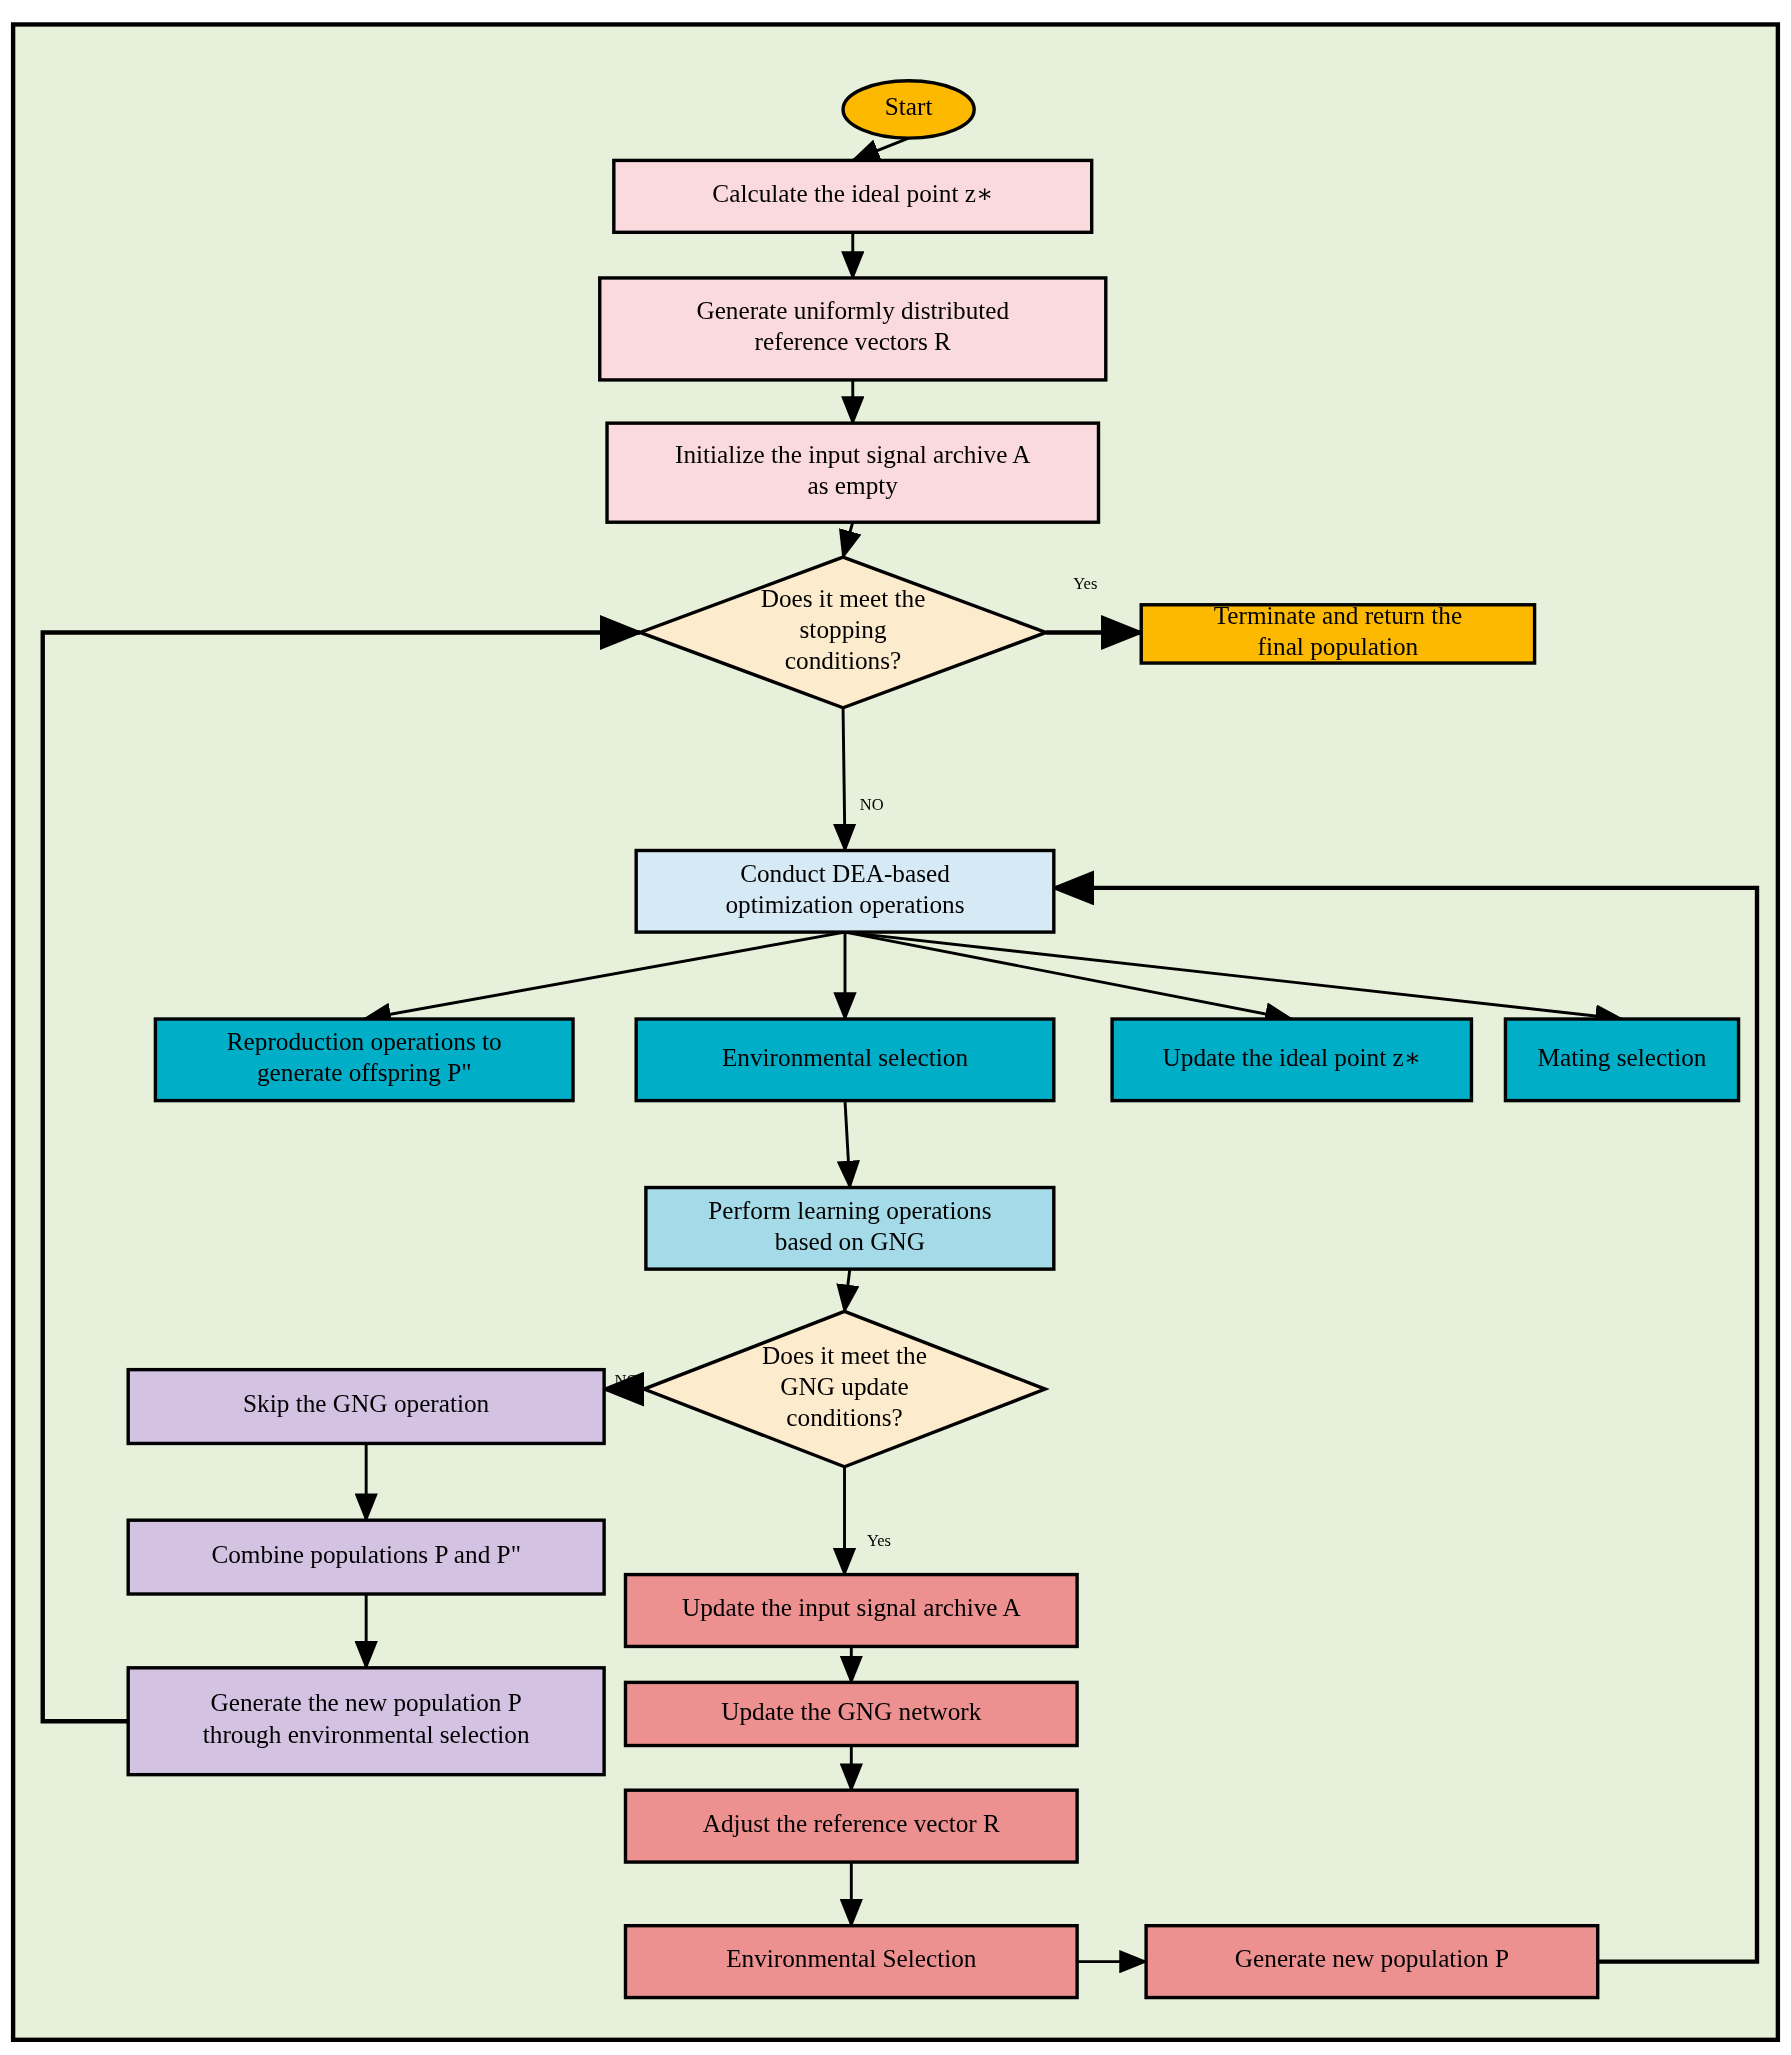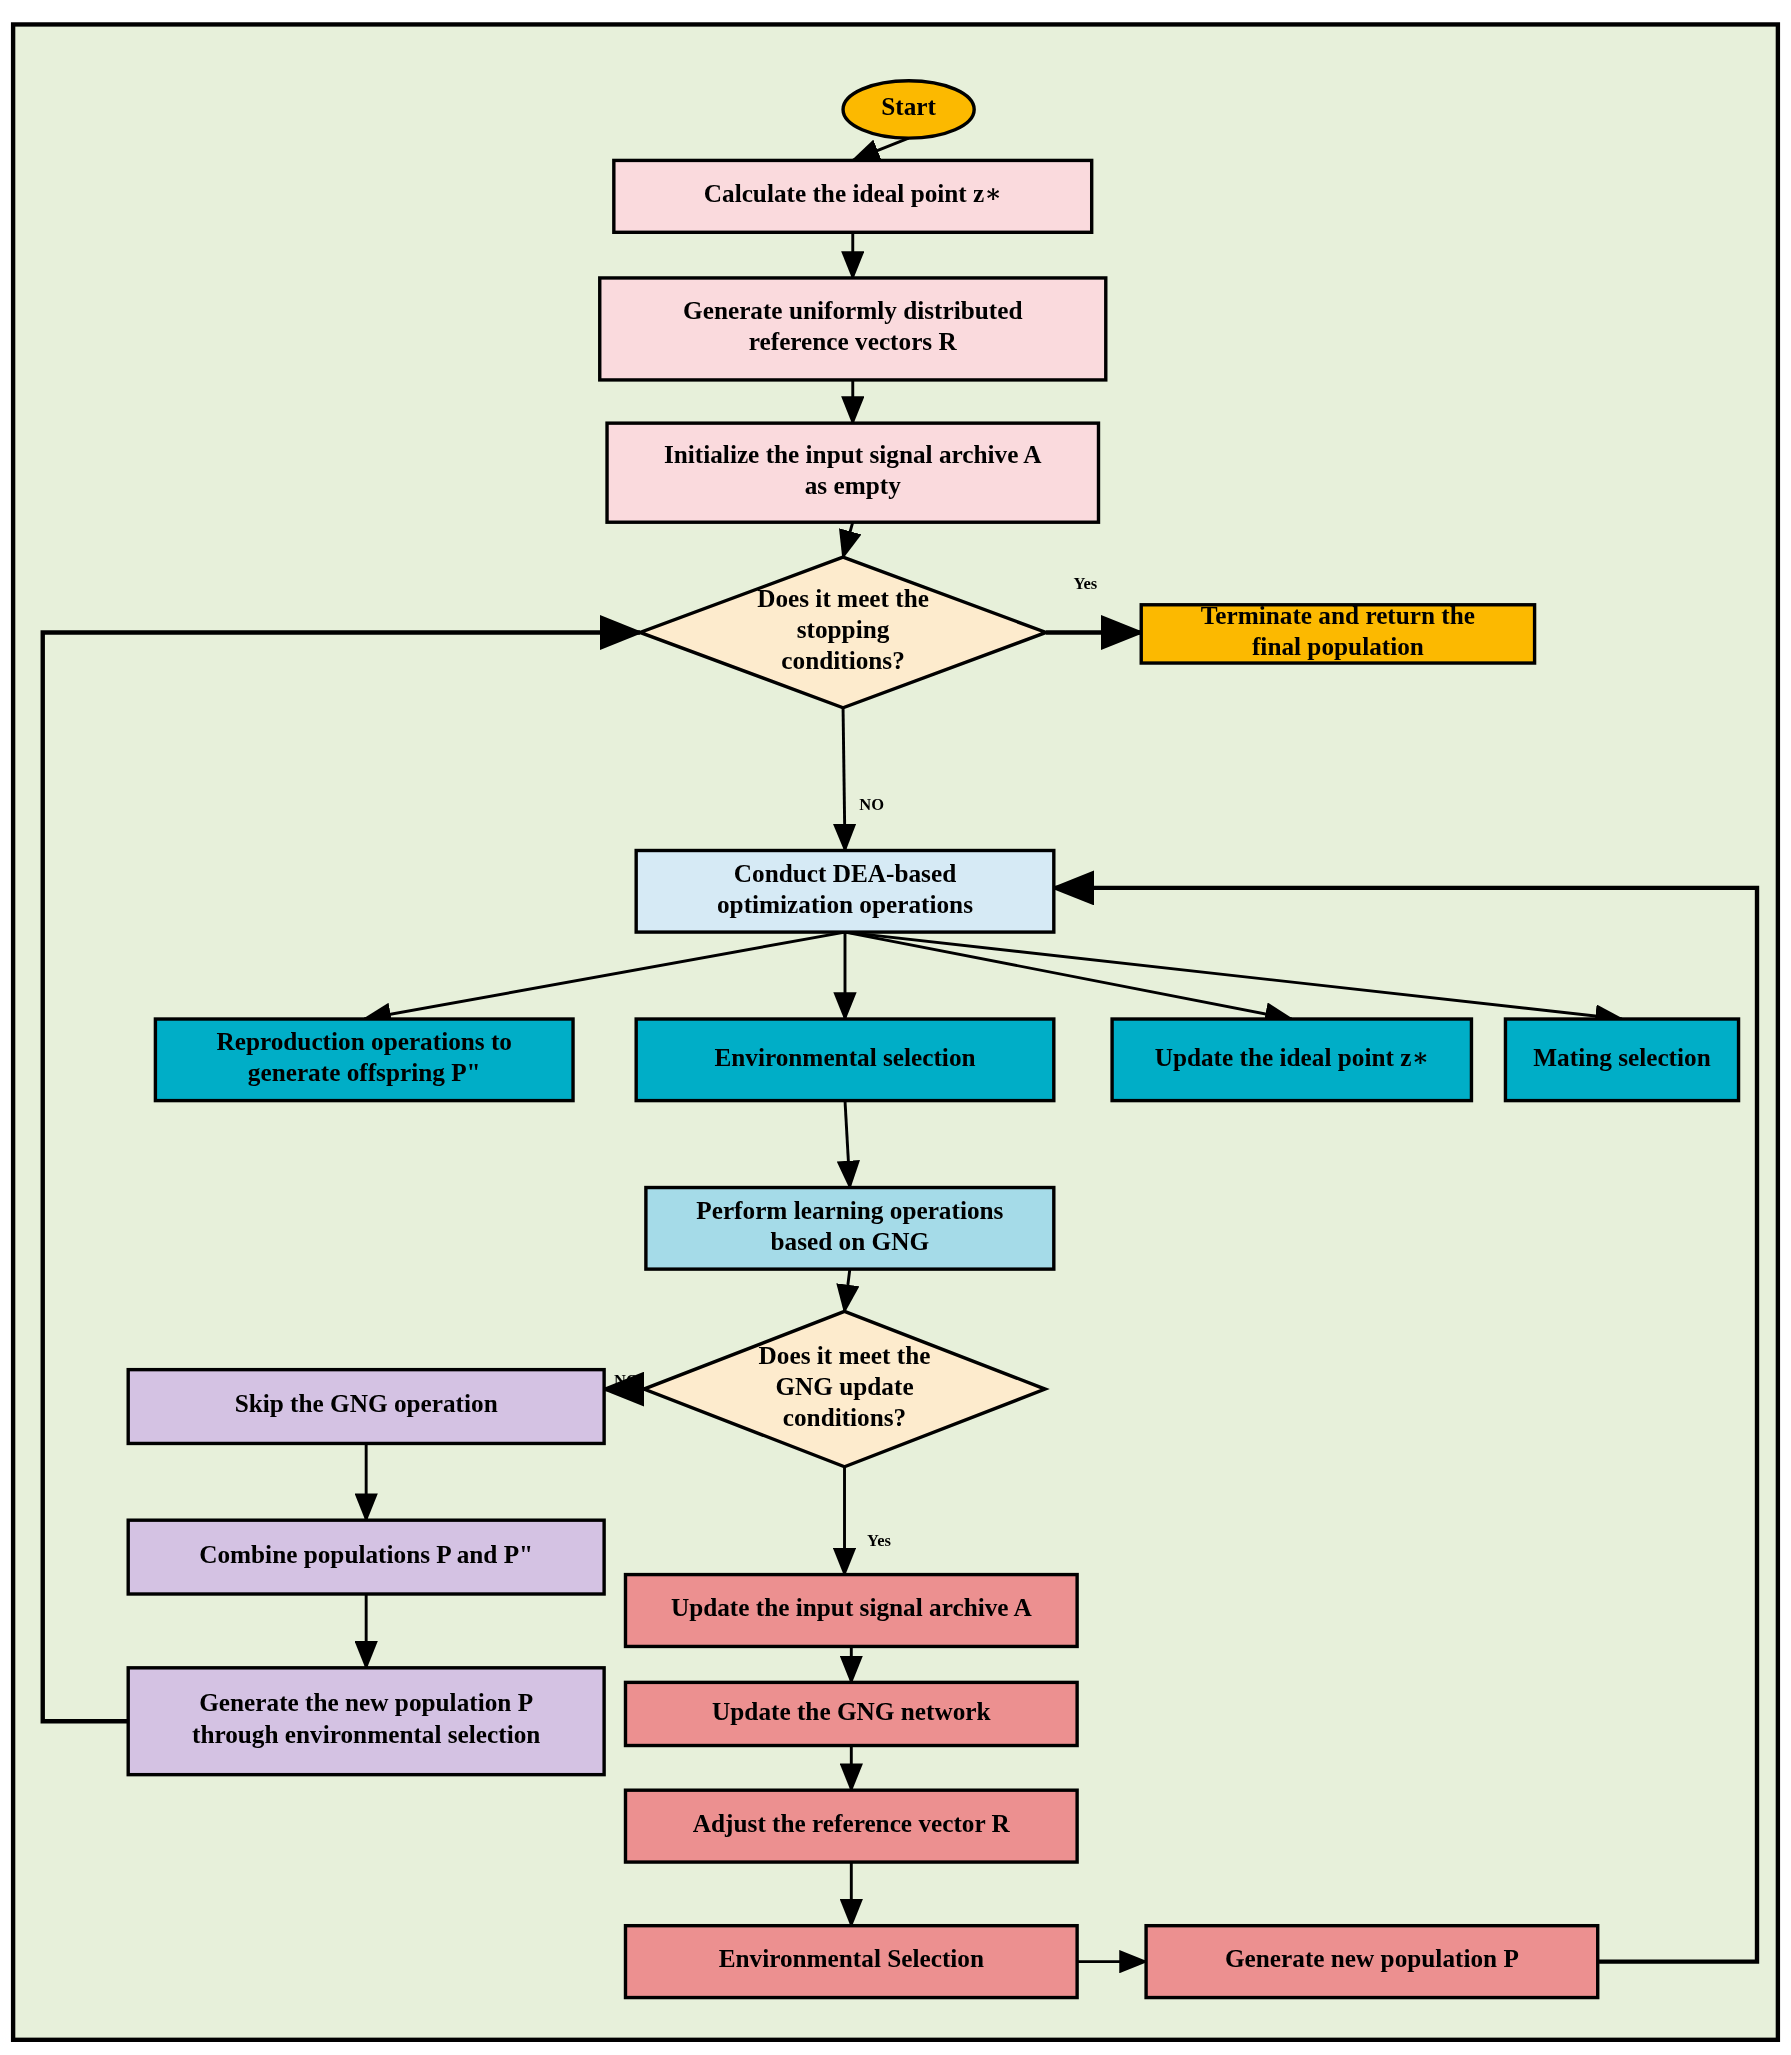--- a/index.html
+++ b/index.html
@@ -1,17 +1,17 @@
 <!DOCTYPE html>
 <html style="font-size:7.8px"><head>
 <meta charset="utf-8">
 <style>
   html,body{margin:0;padding:0;background:#ffffff;}
   body{font-family:"Liberation Serif","DejaVu Serif",serif;}
-  #stage{position:relative;width:1791px;height:2056px;background:#ffffff;overflow:hidden;font-weight:bold;}
+  #stage{position:relative;width:1791px;height:2056px;background:#ffffff;overflow:hidden;}
   svg{position:absolute;left:0;top:0;width:1791px;height:2056px;display:block;}
   .nodeText{font-family:"Liberation Serif","DejaVu Serif",serif;font-size:52px;fill:#000;text-anchor:middle;dominant-baseline:middle;}
   .edgeLabel{font-family:"Liberation Serif","DejaVu Serif",serif;font-size:34px;fill:#000;text-anchor:middle;dominant-baseline:middle;}
   .shape{stroke:#000;stroke-width:7;}
   .link{stroke:#000;fill:none;}
 </style>
 </head>
 <body>
 
 <div id="stage" style="background: rgb(255, 255, 255);">

